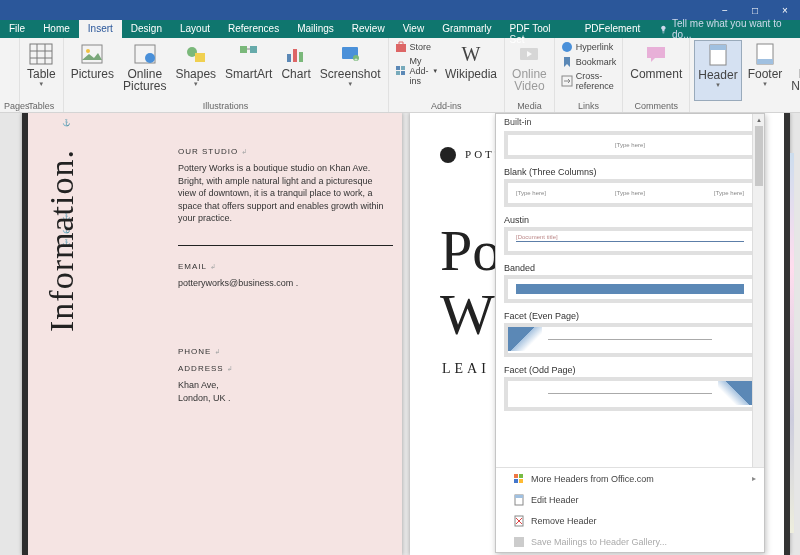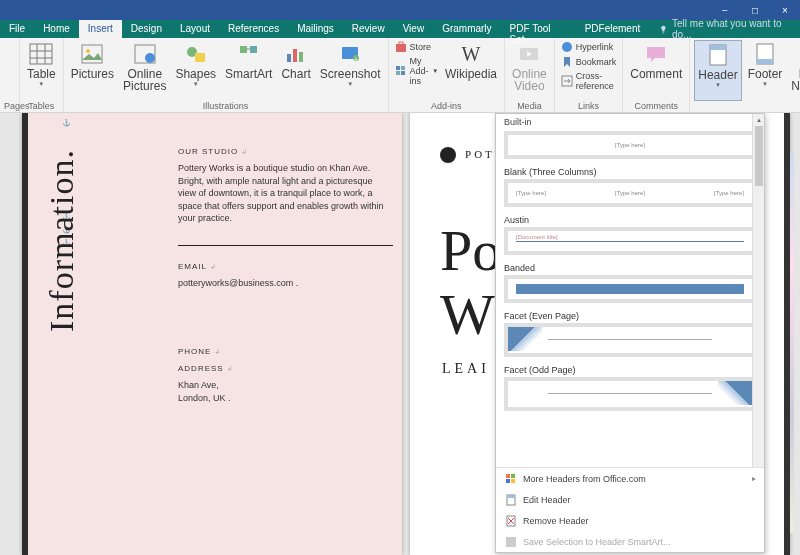--- a/index.html
+++ b/index.html
@@ -62,21 +62,21 @@
 .preview.center { display:flex; justify-content:center; align-items:center; font-size:6px; color:#888; }
 .preview.austin .ln { position:absolute; left:8px; right:8px; top:10px; border-top:1px solid #5c7ea8; }
 .preview.austin .lbl { position:absolute; left:8px; top:3px; font-size:6px; color:#b88; }
 .preview.banded { background:#fff; }
 .preview.banded::before { content:""; position:absolute; left:8px; right:8px; top:5px; height:10px; background:#5b88b6; }
 .preview.facet { height:34px; }
 .preview.facet .corner-l { position:absolute; left:0; top:0; width:34px; height:24px; background:linear-gradient(135deg,#5b88b6 45%, #a9c4e0 46%, transparent 70%); }
 .preview.facet .corner-r { position:absolute; right:0; top:0; width:34px; height:24px; background:linear-gradient(225deg,#5b88b6 45%, #a9c4e0 46%, transparent 70%); }
 .preview.facet .ln { position:absolute; left:40px; right:40px; top:12px; border-top:1px solid #aaa; }
 .dd-footer { position:absolute; bottom:0; left:0; right:0; border-top:1px solid #e0e0e0; background:#fff; }
-.dd-footer .ln { display:flex; align-items:center; gap:6px; padding:4px 8px; font-size:9px; color:#444; cursor:pointer; }
+.dd-footer .ln { display:flex; align-items:center; gap:6px; padding:4px 8px; font-size:9px; color:#444; cursor:pointer;margin-left:8px; }
 .dd-footer .ln.disabled { color:#aaa; }
 .dd-footer .ln .fico { width:13px; height:13px; display:flex; align-items:center; justify-content:center; }
 .dd-footer .ln .sub { margin-left:auto; font-size:8px; color:#888; }
 </style>
 </head>
 <body>
 
 <div class="titlebar">
   <div class="win-controls">
     <div>−</div>
@@ -484,18 +484,18 @@
             </svg>
           </div>
           <span>Remove Header</span>
         </div>
       <div class="ln disabled">
           <div class="fico">
             <svg width="12" height="12">
               <rect x="1" y="1" width="10" height="10" fill="#ccc"></rect>
             </svg>
           </div>
-          <span>Save Selection to Header SmartArt...</span>
+          <span>Save Mailings to Header Gallery...</span>
         </div>
     </div>
   </div>
 
 </div>
 
 </body></html>

